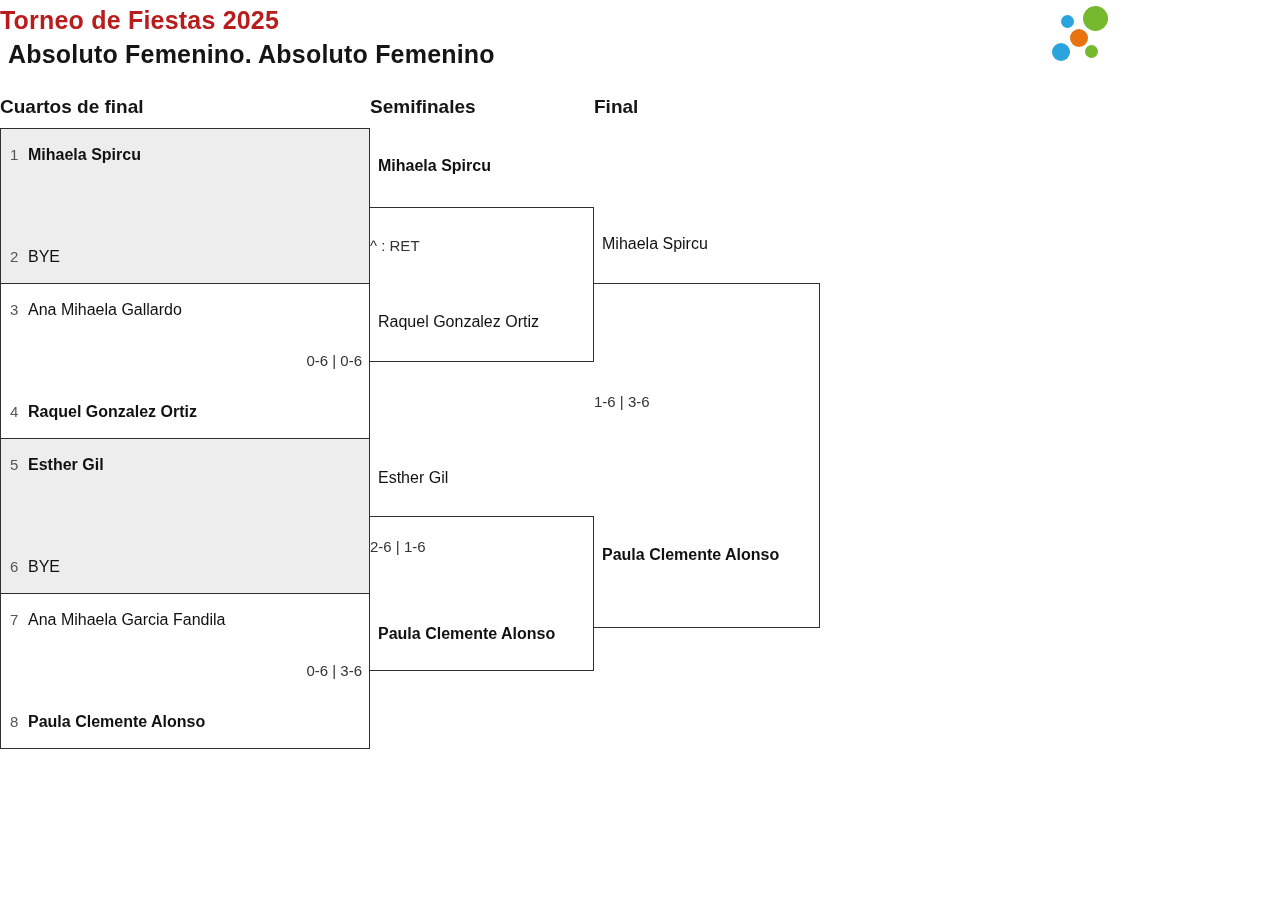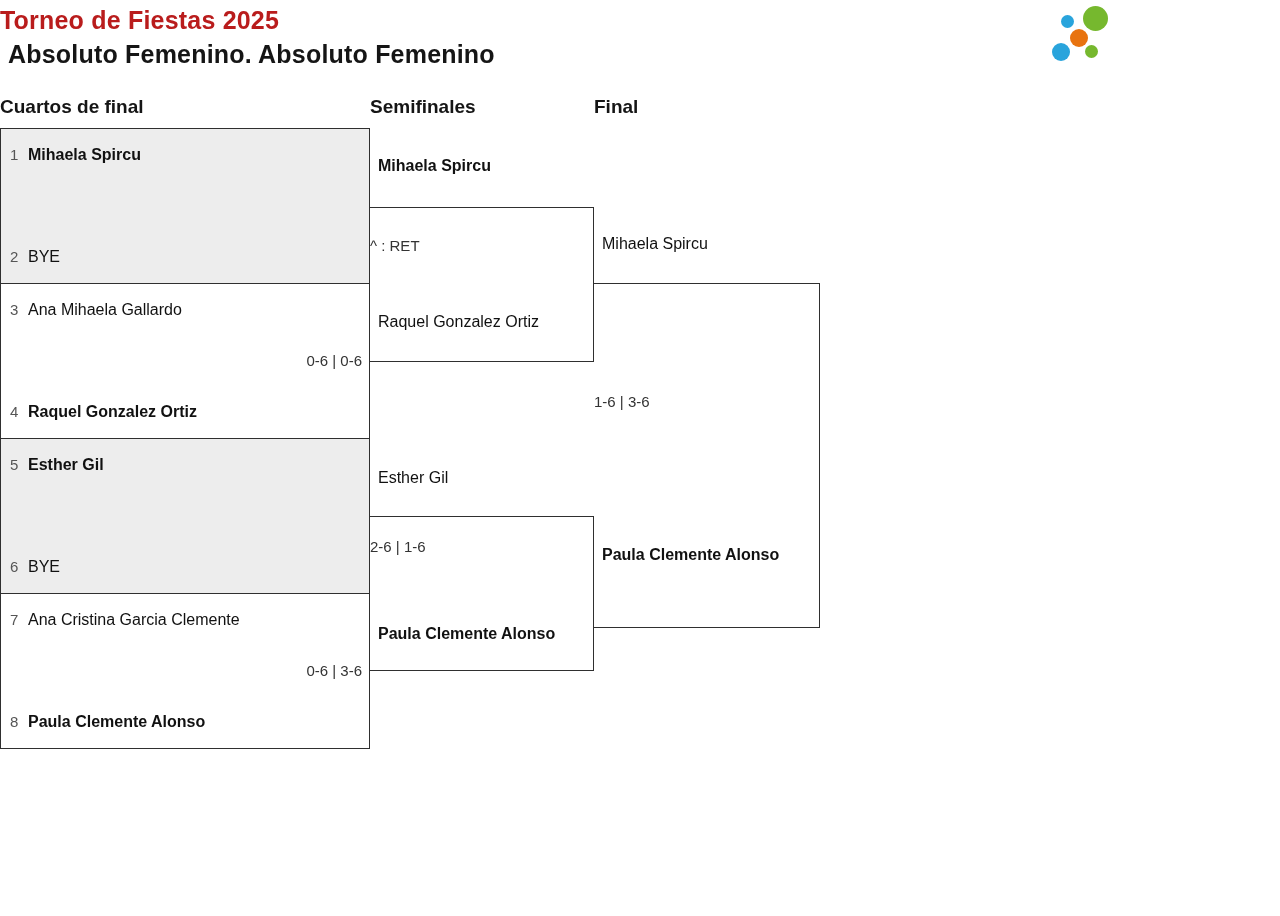--- a/index.html
+++ b/index.html
@@ -150,21 +150,21 @@
     <div class="score"></div>
     <div class="prow bottom">
       <span class="seed">6</span>
       <span class="pname">BYE</span>
     </div>
   </div>
 
   <div class="qf-box qf4">
     <div class="prow top">
       <span class="seed">7</span>
-      <span class="pname">Ana Cristina Garcia Clemente</span>
+      <span class="pname">Ana Mihaela Garcia Fandila</span>
     </div>
     <div class="score">0-6 | 3-6</div>
     <div class="prow bottom winner">
       <span class="seed">8</span>
       <span class="pname">Paula Clemente Alonso</span>
     </div>
   </div>
 
   <div class="float-name sf1-p1 winner">Mihaela Spircu</div>
   <div class="sf-box sf1">

